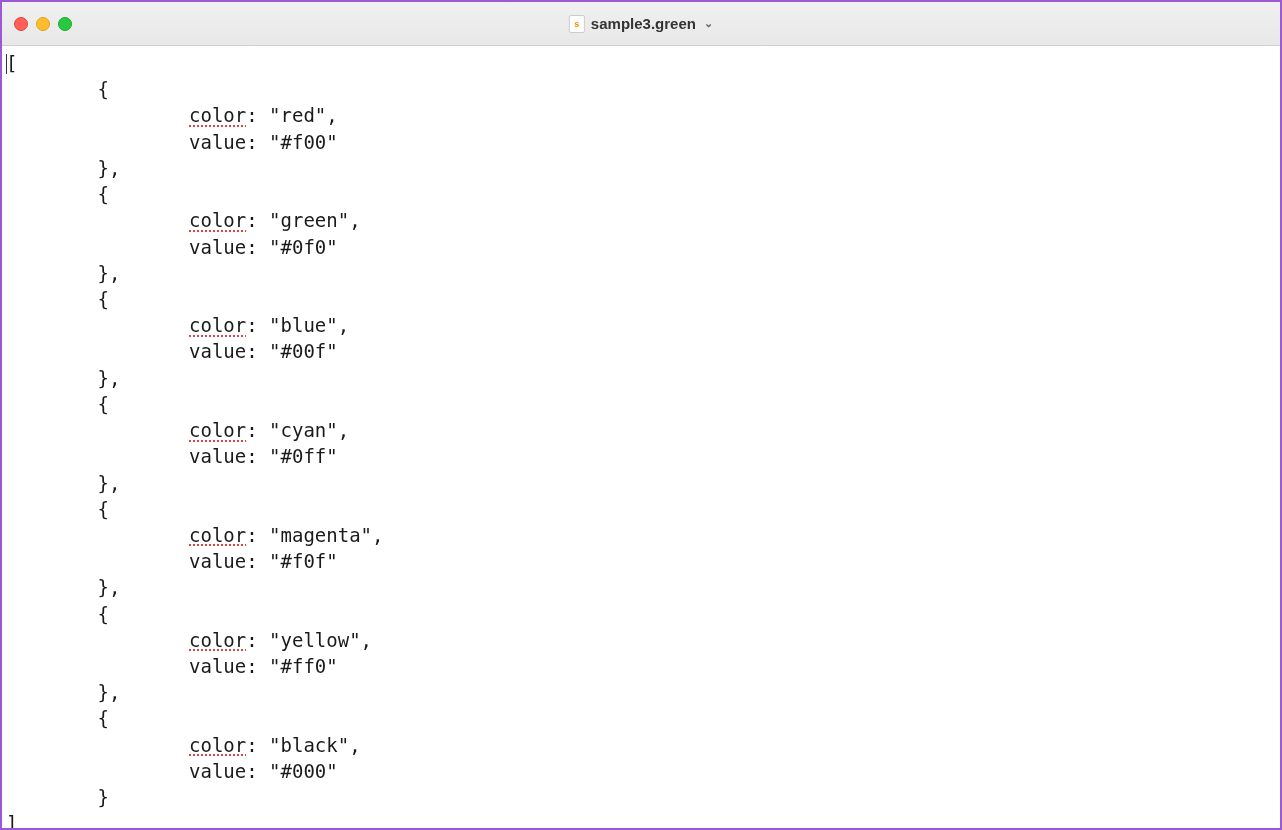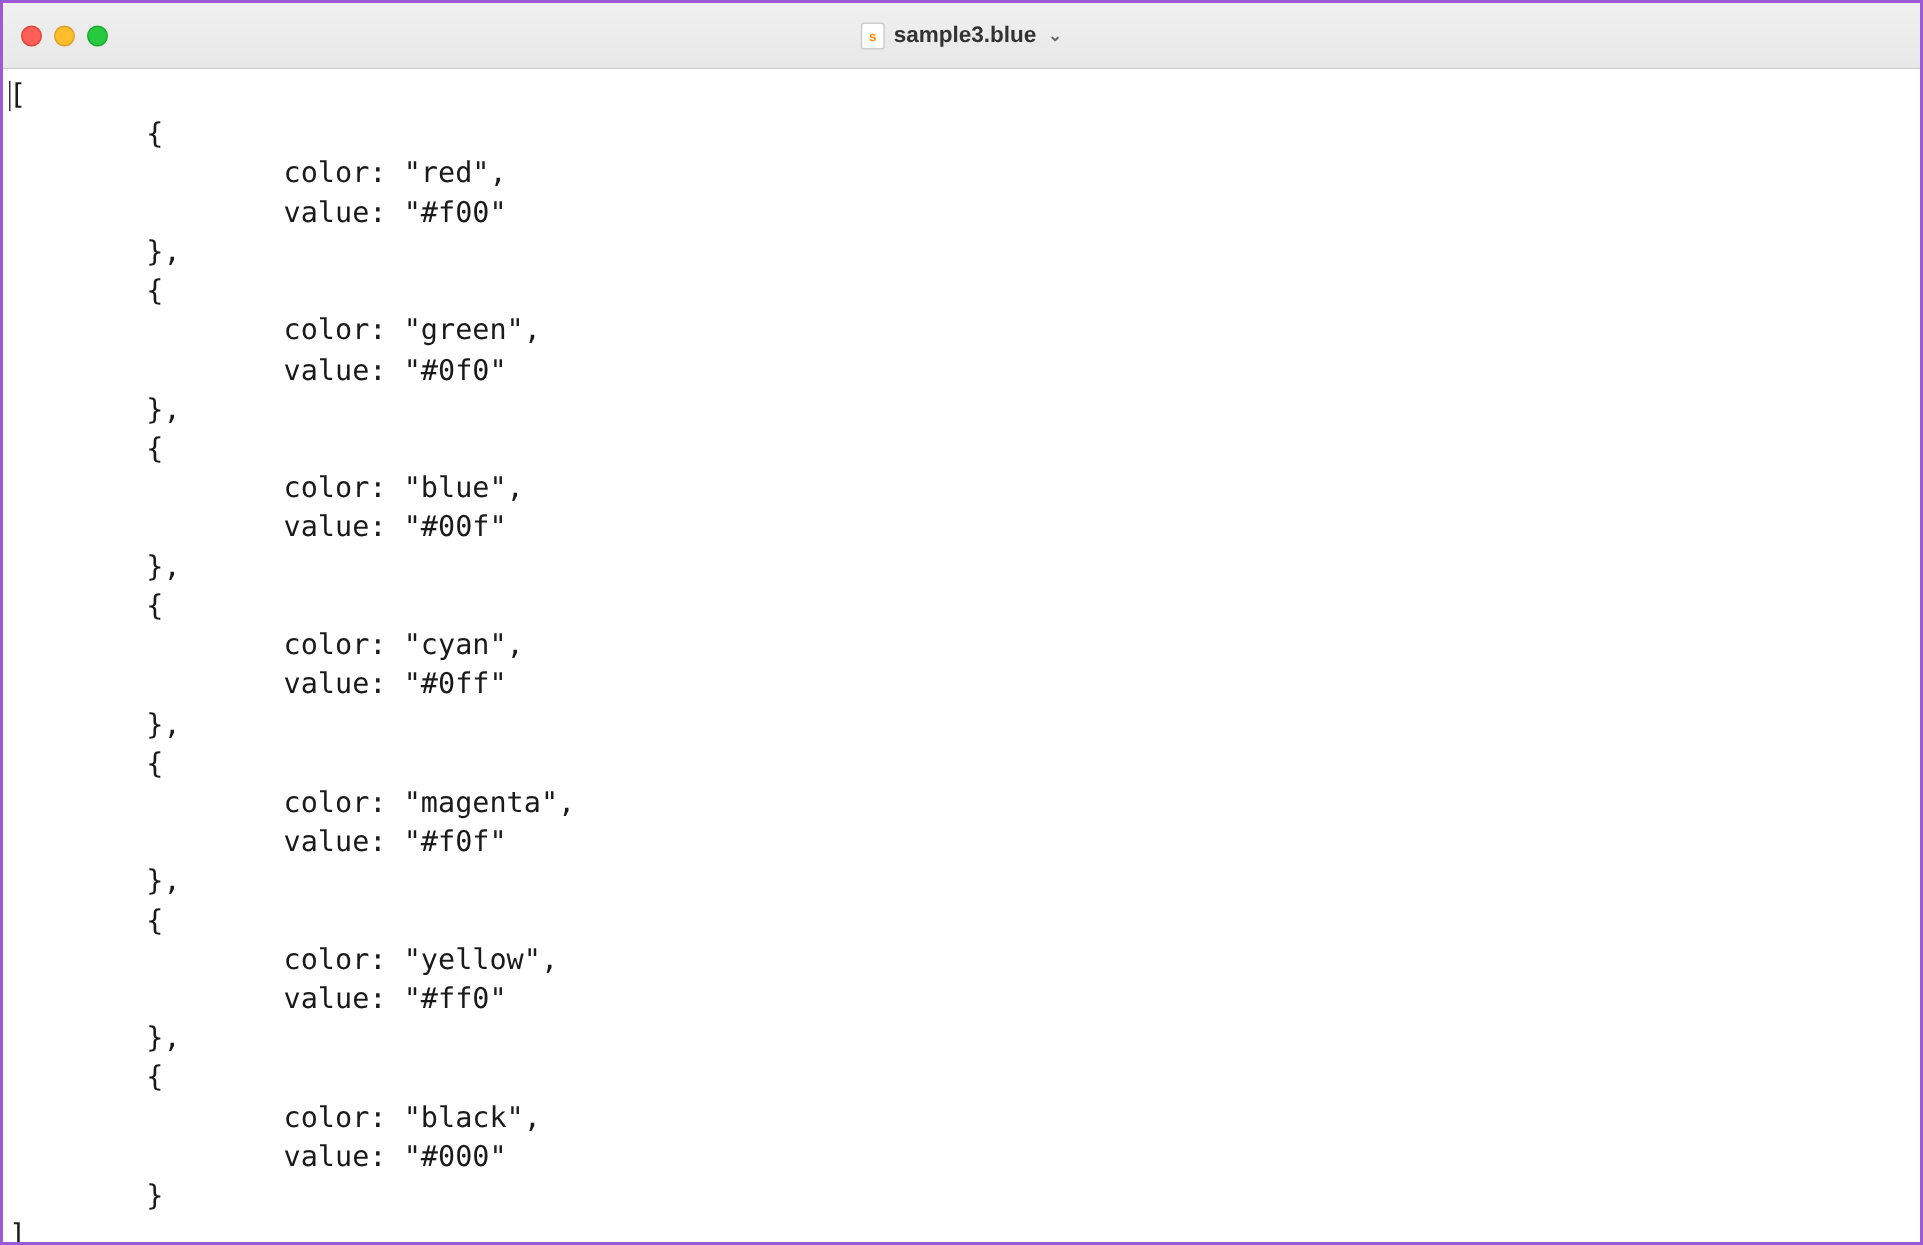--- a/index.html
+++ b/index.html
@@ -81,38 +81,39 @@
     }
     .cursor {
       display: inline-block;
       width: 1px;
       height: 20px;
       background: #333;
       vertical-align: text-bottom;
       margin-right: -1px;
     }
     .spellcheck {
+      text-decoration: underline;
       text-decoration-style: dotted;
       text-decoration-color: #d44;
       text-decoration-thickness: 2px;
       text-underline-offset: 3px;
     }
     .line {
       display: block;
     }
   </style>
 </head>
 <body>
 
 <div class="titlebar">
   <div class="window-controls">
     <div class="window-btn btn-close"></div>
     <div class="window-btn btn-min"></div>
     <div class="window-btn btn-max"></div>
   </div>
   <div class="title-center">
     <span class="file-icon">s</span>
-    <span>sample3.blue</span>
+    <span>sample3.green</span>
     <span class="dropdown-icon">⌄</span>
   </div>
 </div>
 
 <div class="editor" id="editor"><span class="line"><span class="cursor"></span>[</span><span class="line">        {</span><span class="line">                <span class="spellcheck">color</span>: "red",</span><span class="line">                <span>value</span>: "#f00"</span><span class="line">        },</span><span class="line">        {</span><span class="line">                <span class="spellcheck">color</span>: "green",</span><span class="line">                <span>value</span>: "#0f0"</span><span class="line">        },</span><span class="line">        {</span><span class="line">                <span class="spellcheck">color</span>: "blue",</span><span class="line">                <span>value</span>: "#00f"</span><span class="line">        },</span><span class="line">        {</span><span class="line">                <span class="spellcheck">color</span>: "cyan",</span><span class="line">                <span>value</span>: "#0ff"</span><span class="line">        },</span><span class="line">        {</span><span class="line">                <span class="spellcheck">color</span>: "magenta",</span><span class="line">                <span>value</span>: "#f0f"</span><span class="line">        },</span><span class="line">        {</span><span class="line">                <span class="spellcheck">color</span>: "yellow",</span><span class="line">                <span>value</span>: "#ff0"</span><span class="line">        },</span><span class="line">        {</span><span class="line">                <span class="spellcheck">color</span>: "black",</span><span class="line">                <span>value</span>: "#000"</span><span class="line">        }</span><span class="line">]</span></div>
 
 </body></html>

